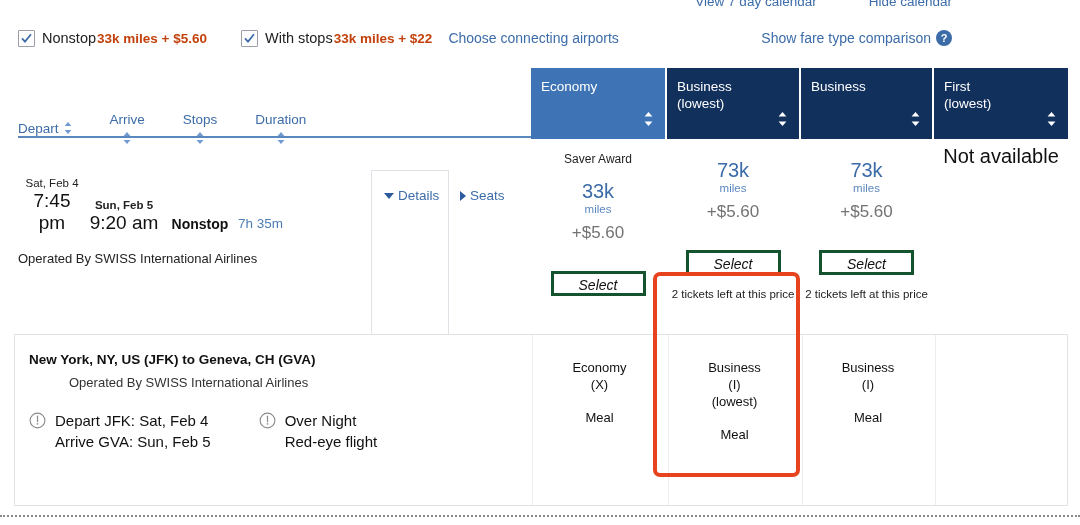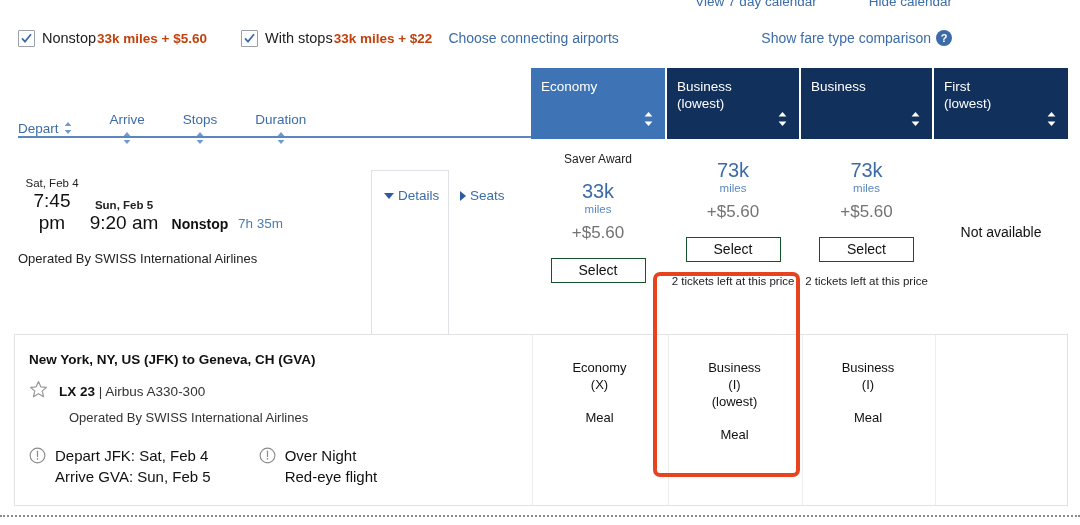--- a/index.html
+++ b/index.html
@@ -241,42 +241,42 @@
     line-height: 14px;
   }
   .fare-cash {
     font-size: 17px;
     color: #737373;
     margin-top: 7px;
     line-height: 20px;
   }
   .select-btn {
     display: block;
-    margin: 15px auto 0 auto;
+    margin: 28px auto 0 auto;
     width: 95px;
     height: 25px;
     line-height: 23px;
-    border: 1px solid #14532d;
+    border: 3px solid #14532d;
     background: #ffffff;
     color: #111;
     font-size: 14px;
     font-family: "Liberation Sans", sans-serif;
     cursor: pointer;
     padding: 0;
     box-sizing: border-box;
+    font-style: italic;
   }
   .tickets-left {
     font-size: 11.5px;
     color: #222;
     margin-top: 13px;
   }
   .not-available {
-    font-size: 14px;
+    font-size: 20px;
     color: #111;
-    margin-top: 79px;
   }
 
   
   .detail-panel {
     position: absolute;
     left: 14px;
     top: 334px;
     width: 1054px;
     height: 172px;
     border: 1px solid #e2e2e2;
@@ -525,32 +525,20 @@
     <span>Details</span>
   </span>
   <span class="seats-link">
     <span class="tri-right"></span>
     <span>Seats</span>
   </span>
 
   <div class="detail-panel">
     <div class="dp-left">
       <div class="dp-route">New York, NY, US (JFK) to Geneva, CH (GVA)</div>
-      <div class="dp-flight">
-        <span>
-          <svg width="19" height="19" viewBox="0 0 20 20" aria-hidden="true">
-            <path d="M10 1.6 L12.4 7.2 L18.4 7.7 L13.9 11.7 L15.3 17.6 L10 14.4 L4.7 17.6 L6.1 11.7 L1.6 7.7 L7.6 7.2 Z" fill="none" stroke="#9b9b9b" stroke-width="1.3" stroke-linejoin="round"></path>
-          </svg>
-        </span>
-        <span>
-          <b>LX 23</b>
-          <span>|</span>
-          <span>Airbus A330-300</span>
-        </span>
-      </div>
       <div class="dp-operated">Operated By SWISS International Airlines</div>
 
       <div class="dp-notes">
         <div class="dp-note">
           <span class="warn-icon">
             <svg width="17" height="17" viewBox="0 0 18 18" aria-hidden="true">
               <circle cx="9" cy="9" r="7.8" fill="none" stroke="#8c8c8c" stroke-width="1.2"></circle>
               <path d="M9 4.4 L9 10.1" stroke="#8c8c8c" stroke-width="1.3" stroke-linecap="round"></path>
               <circle cx="9" cy="12.6" r="0.85" fill="#8c8c8c"></circle>
             </svg>

